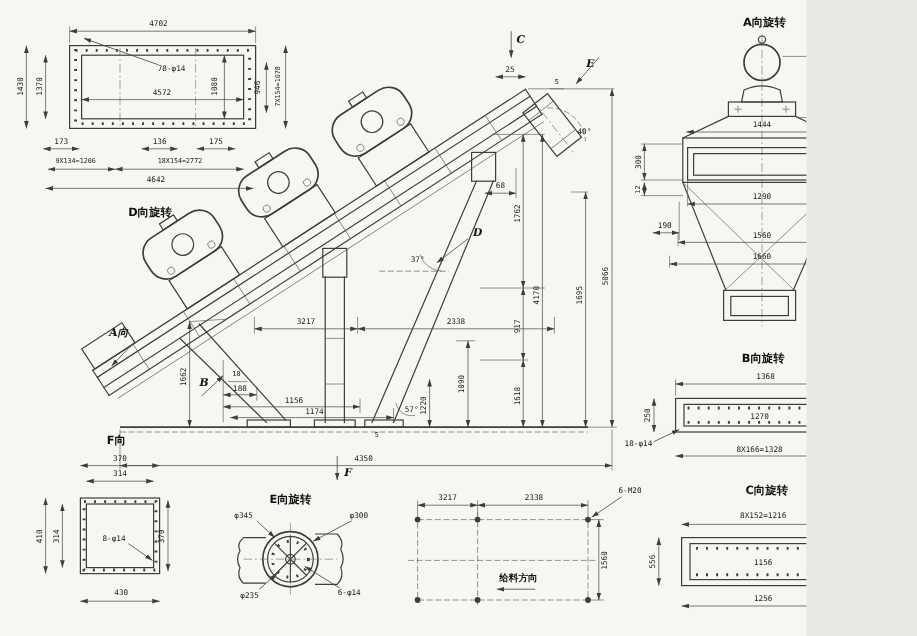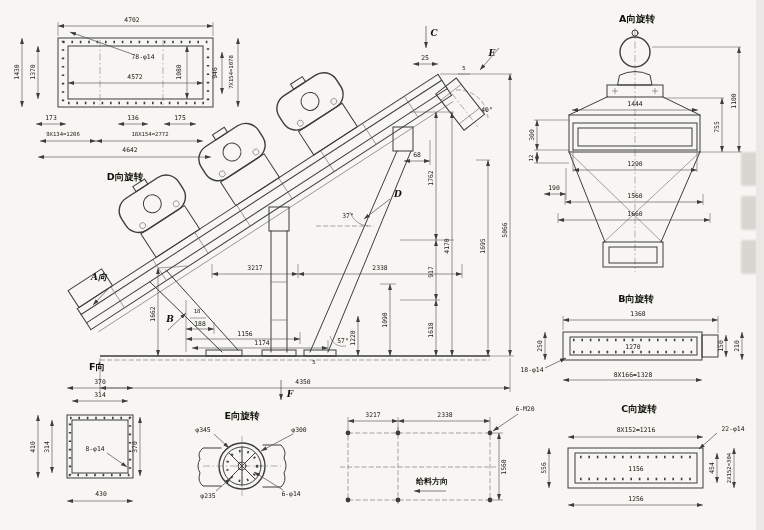--- a/index.html
+++ b/index.html
@@ -1,16 +1,16 @@
 <!DOCTYPE html>
 <html><head>
 <meta charset="utf-8">
 <style>
   html,body{margin:0;padding:0;background:#e9e8e4;}
-  .page{width:756px;height:530px;background:#f7f6f2;position:relative;overflow:hidden;text-decoration:underline;}
+  .page{width:672px;height:530px;background:#f7f6f2;position:relative;overflow:hidden;text-decoration:underline;}
   svg{display:block;font-family:"DejaVu Sans Mono","Liberation Mono",monospace;}
   .ln{stroke:#3d3d3d;stroke-width:1;fill:none;stroke-linecap:square;}
   .l2{stroke:#3d3d3d;stroke-width:1.4;fill:none;}
   .tn{stroke:#5a5a5a;stroke-width:.55;fill:none;}
   .dim{stroke:#4a4a4a;stroke-width:.6;fill:none;marker-start:url(#ar);marker-end:url(#ar);}
   .ld{stroke:#4a4a4a;stroke-width:.7;fill:none;marker-end:url(#ar);}
   .ds{stroke:#5f5f5f;stroke-width:.55;fill:none;stroke-dasharray:5 2.2;}
   .cl{stroke:#6a6a6a;stroke-width:.5;fill:none;stroke-dasharray:7 2.5 1.5 2.5;}
   .bh{stroke:#3d3d3d;stroke-width:2.4;fill:none;stroke-dasharray:1.6 6.8;}
   text{text-anchor:middle;fill:#21211a;}

